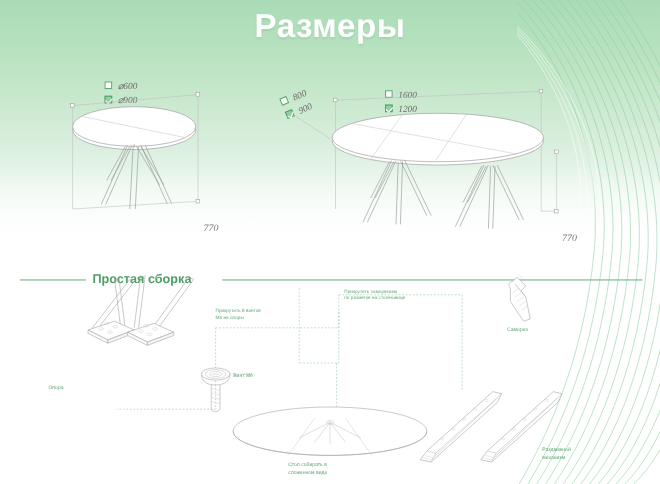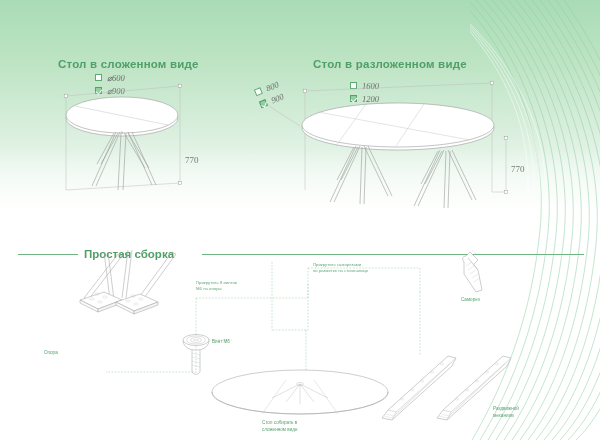--- a/index.html
+++ b/index.html
@@ -53,22 +53,22 @@
   .opt-lbl {
     font-size:8.5px; color:#6b6b6b; font-style:italic;
     font-family:"Liberation Serif", serif; white-space:nowrap;
   }
   #opt-left  { left:95px;  top:72px; }
   #opt-right { left:350px; top:80px; }
   #opt-depth { left:253px; top:88px; transform:rotate(-23deg); transform-origin:left top; }
 
   
   .dimtxt {
-    position:absolute; font-size:9px; color:#777; 
-    font-family:"Liberation Serif", serif; white-space:nowrap;
+    position:absolute; font-size:9px; color:#777; font-style:italic;
+    font-family:"Liberation Serif", serif; white-space:nowrap;margin-top:47px;
   }
   #h-left  { left:185px; top:155px; }
   #h-right { left:511px; top:164px; }
 
   
   .draw { position:absolute; left:0; top:0; width:600px; height:440px; overflow:visible; }
 
   
   .divider { position:absolute; left:18px; top:248px; width:566px; height:12px; }
   .div-line { position:absolute; top:6px; height:1px; background:#6fb583; }
@@ -123,23 +123,22 @@
       <path d="M94,0 C152,84 182,176 174,256 C166,338 140,408 106,440"></path>
     </g>
     <g fill="none" stroke="#ffffff" stroke-width="0.6" opacity="0.85">
       <path d="M-28,2 C30,56 60,120 58,190"></path>
       <path d="M-22,6 C36,60 66,124 64,194"></path>
       <path d="M-16,10 C42,64 72,128 70,198"></path>
       <path d="M-10,14 C48,68 78,132 76,202"></path>
     </g>
   </svg>
 
-
-  <div class="sec-h" id="sec-left">Стол в сложенном виде</div>
-  <div class="sec-h" id="sec-right">Стол в разложенном виде</div>
+  <div class="main-title">Размеры</div>
+
 
   <div class="opt-group" id="opt-left">
     <div class="opt-row">
       <span class="cb"></span>
       <span class="opt-lbl">⌀600</span>
     </div>
     <div class="opt-row">
       <span class="cb on"></span>
       <span class="opt-lbl">⌀900</span>
     </div>

